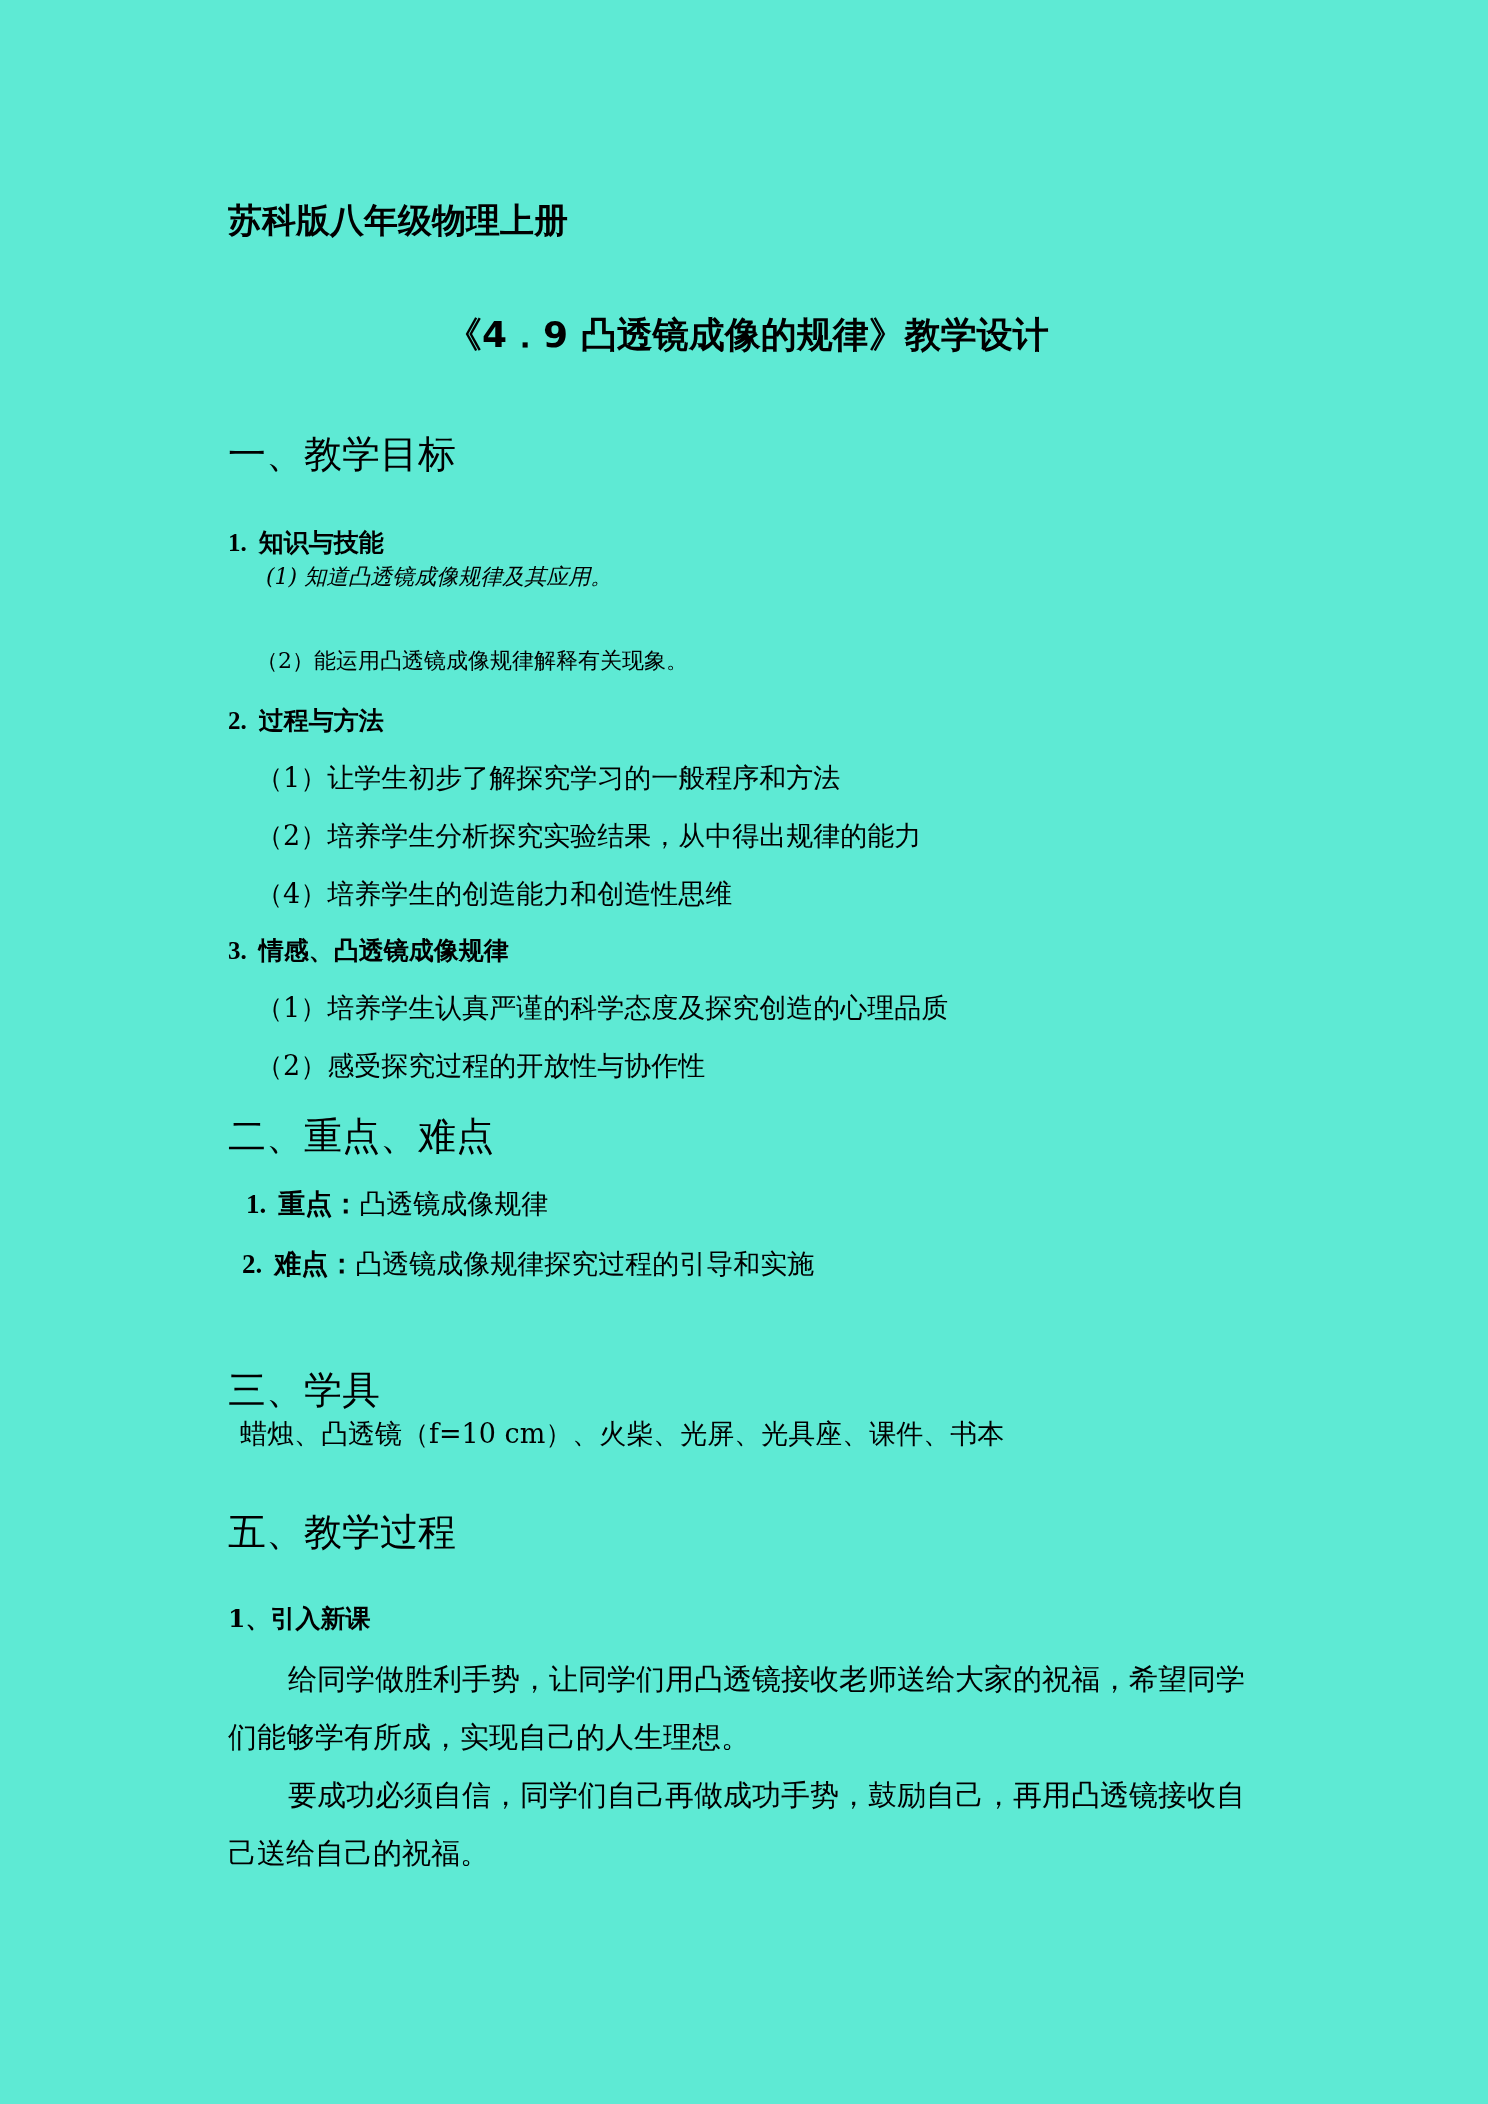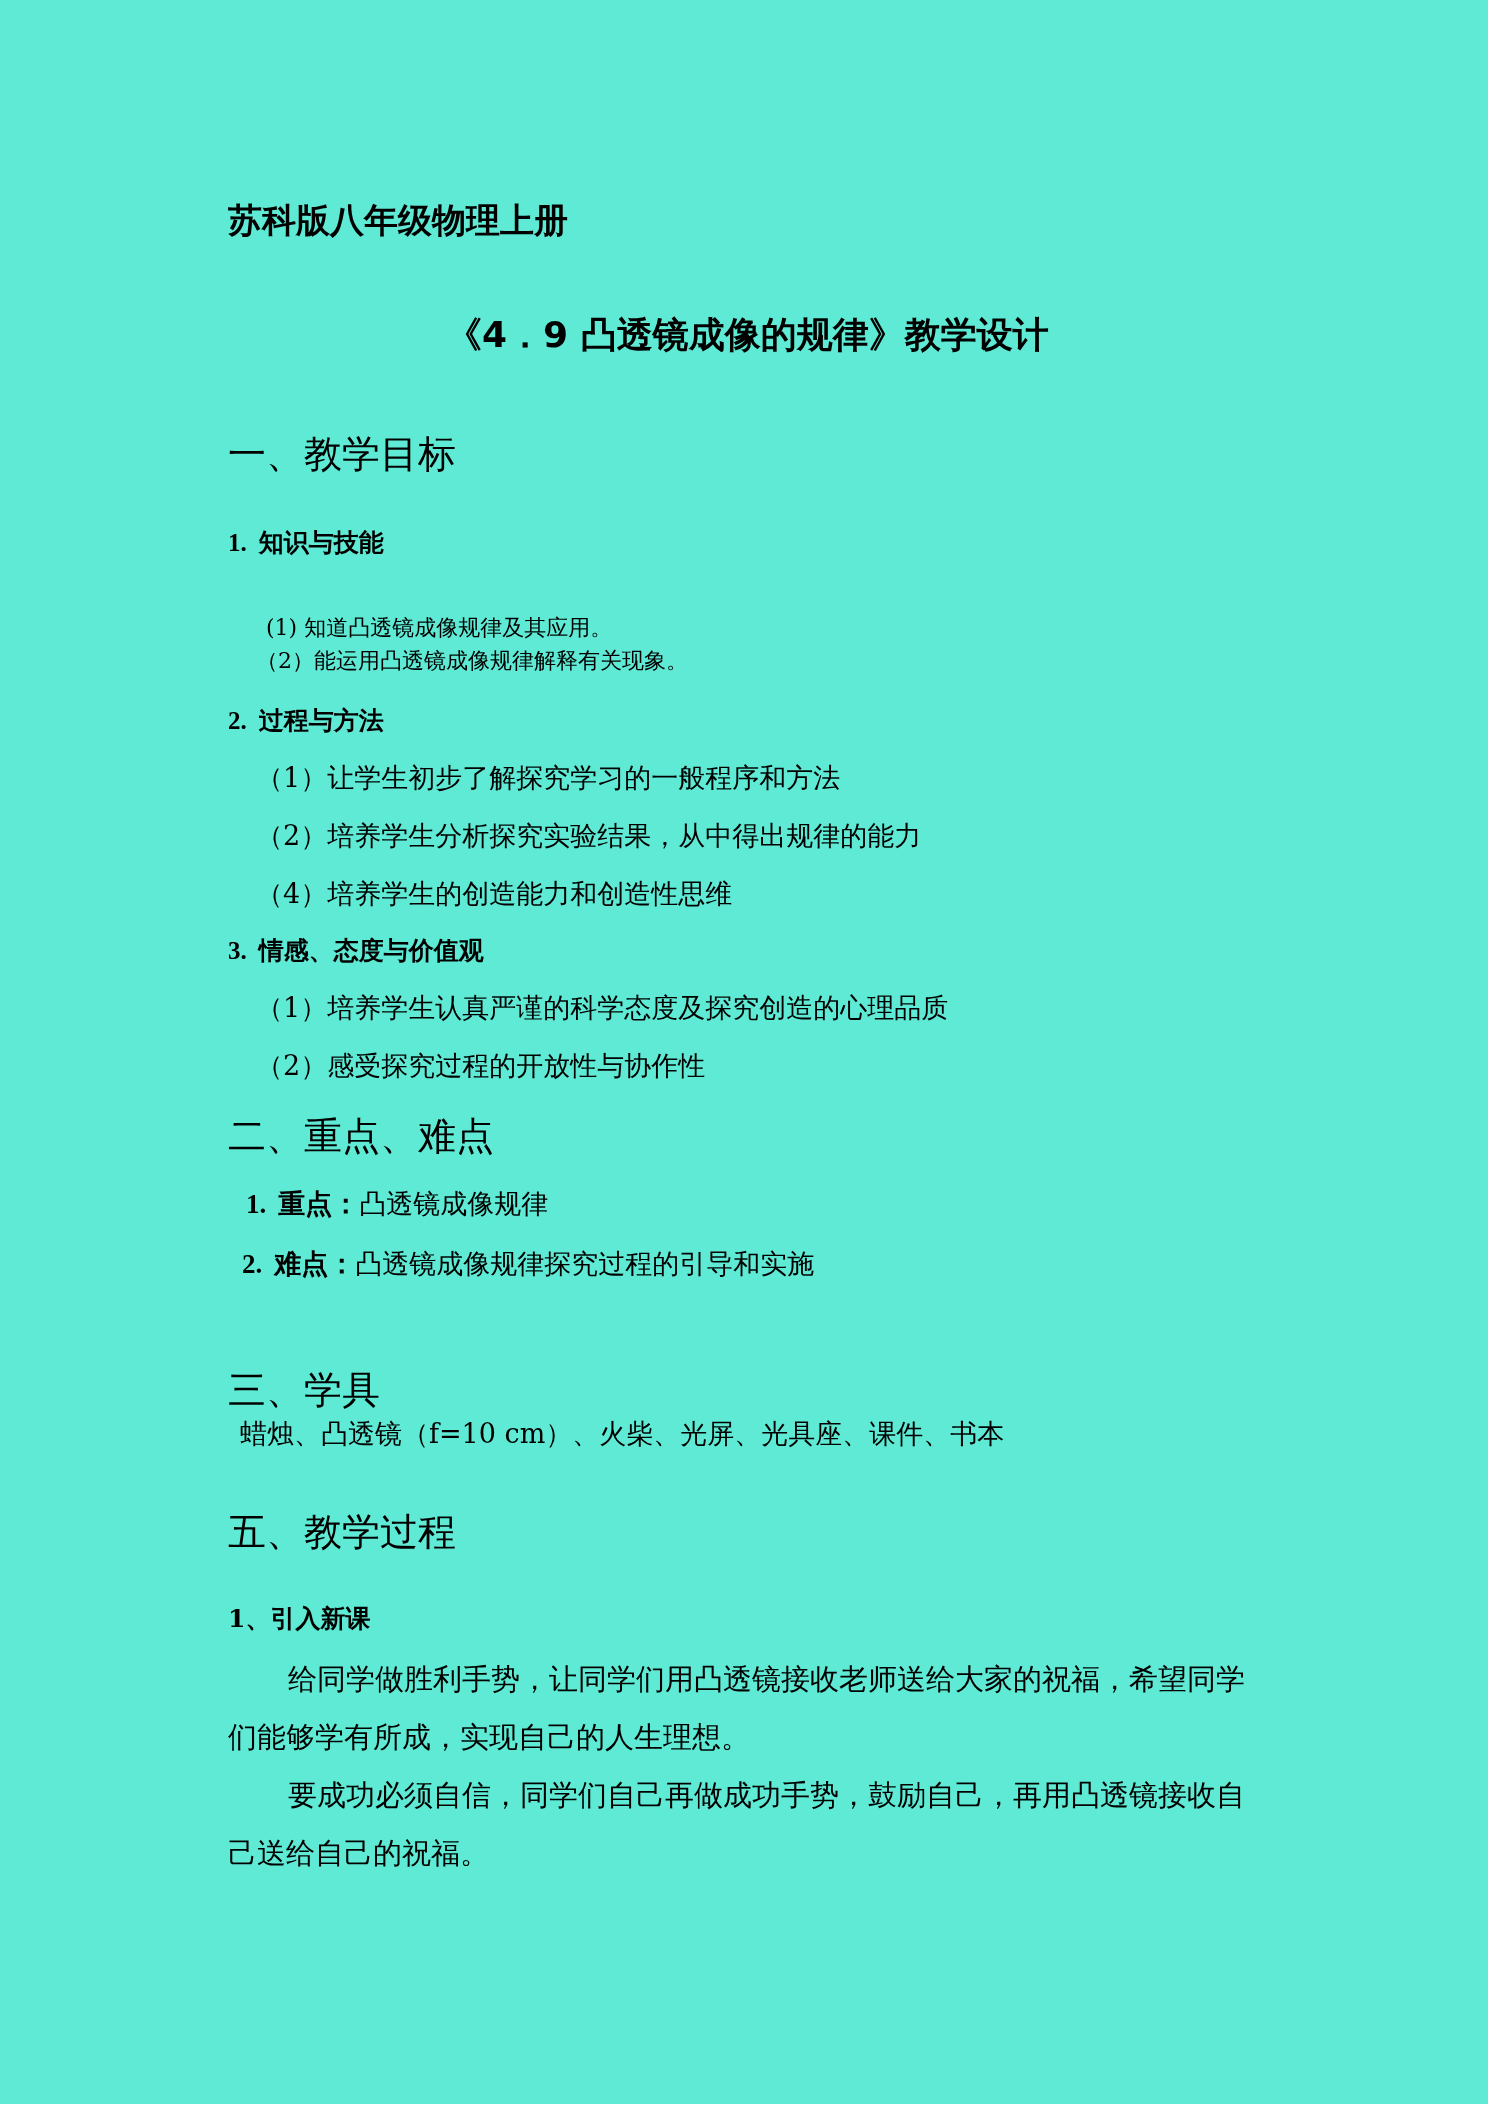--- a/index.html
+++ b/index.html
@@ -92,32 +92,32 @@
 
   <div class="abs doc-series">苏科版八年级物理上册</div>
 
   <div class="abs doc-title">《4．9 凸透镜成像的规律》教学设计</div>
 
   <div class="abs h1" style="top:430px;">一、教学目标</div>
 
   <div class="abs h2" style="left:228px; top:526px;">
     <span class="n">1.</span><span>知识与技能</span>
   </div>
-  <div class="abs item item-small" style="left:266px; top:613px;">(1) 知道凸透镜成像规律及其应用。</div>
+  <div class="abs item item-small" style="left:266px; top:562px;font-style:italic;">(1) 知道凸透镜成像规律及其应用。</div>
   <div class="abs item item-small" style="left:256px; top:646px;">（2）能运用凸透镜成像规律解释有关现象。</div>
 
   <div class="abs h2" style="left:228px; top:704px;">
     <span class="n">2.</span><span>过程与方法</span>
   </div>
   <div class="abs item" style="left:256px; top:760px;">（1）让学生初步了解探究学习的一般程序和方法</div>
   <div class="abs item" style="left:256px; top:818px;">（2）培养学生分析探究实验结果，从中得出规律的能力</div>
   <div class="abs item" style="left:256px; top:876px;">（4）培养学生的创造能力和创造性思维</div>
 
   <div class="abs h2" style="left:228px; top:934px;">
-    <span class="n">3.</span><span>情感、态度与价值观</span>
+    <span class="n">3.</span><span>情感、凸透镜成像规律</span>
   </div>
   <div class="abs item" style="left:256px; top:990px;">（1）培养学生认真严谨的科学态度及探究创造的心理品质</div>
   <div class="abs item" style="left:256px; top:1048px;">（2）感受探究过程的开放性与协作性</div>
 
   <div class="abs h1" style="top:1112px;">二、重点、难点</div>
 
   <div class="abs item" style="left:246px; top:1186px;">
     <span class="lbl-num">1.</span><span class="lbl">重点：</span><span>凸透镜成像规律</span>
   </div>
   <div class="abs item" style="left:242px; top:1246px;">

